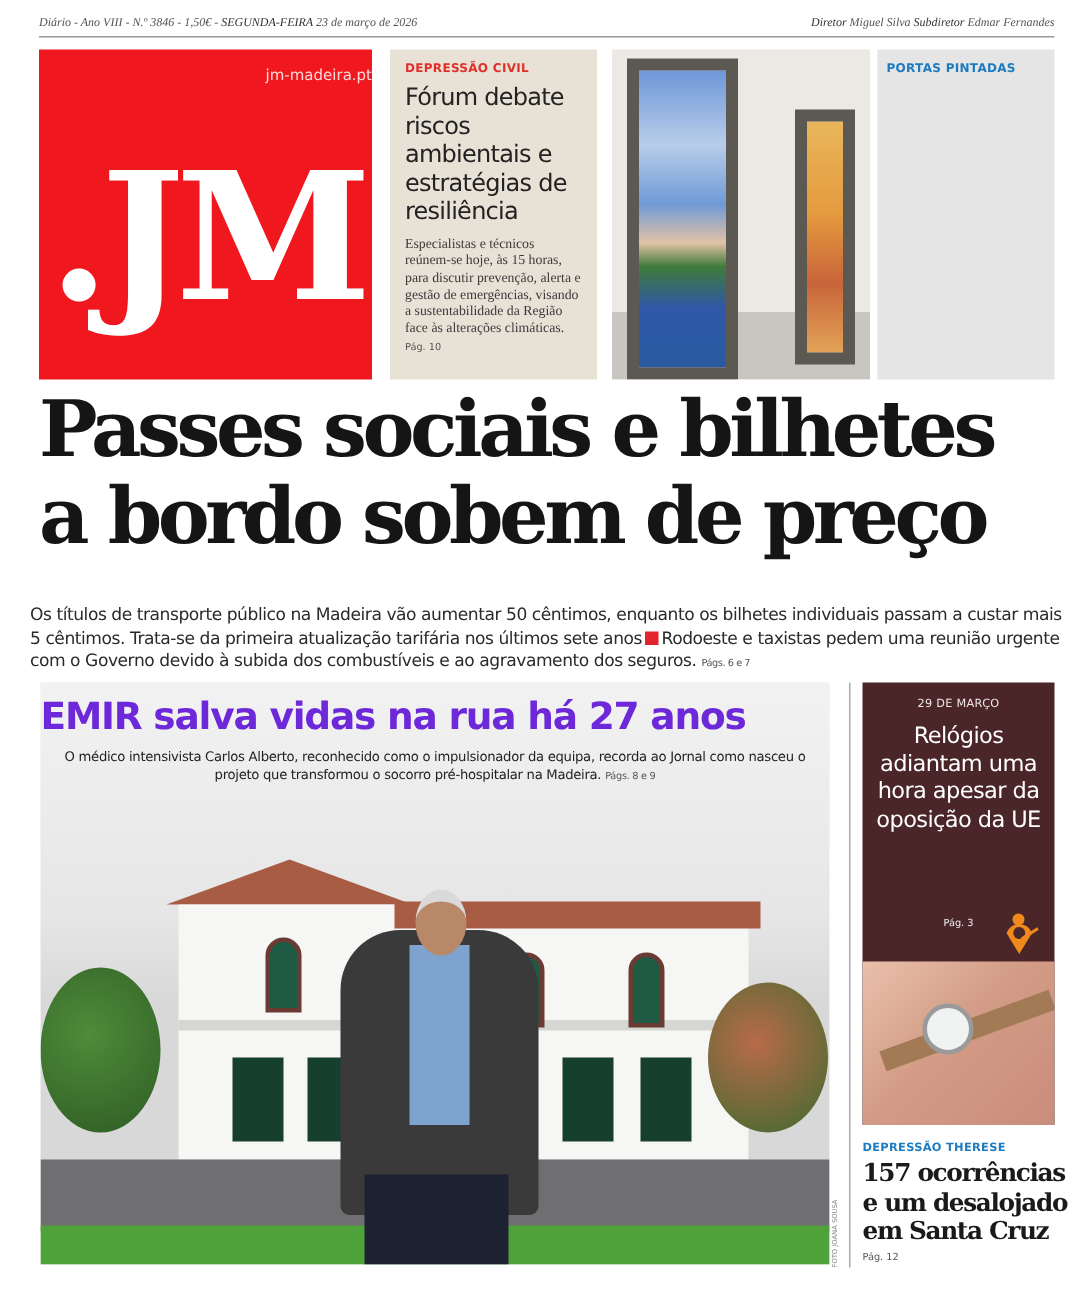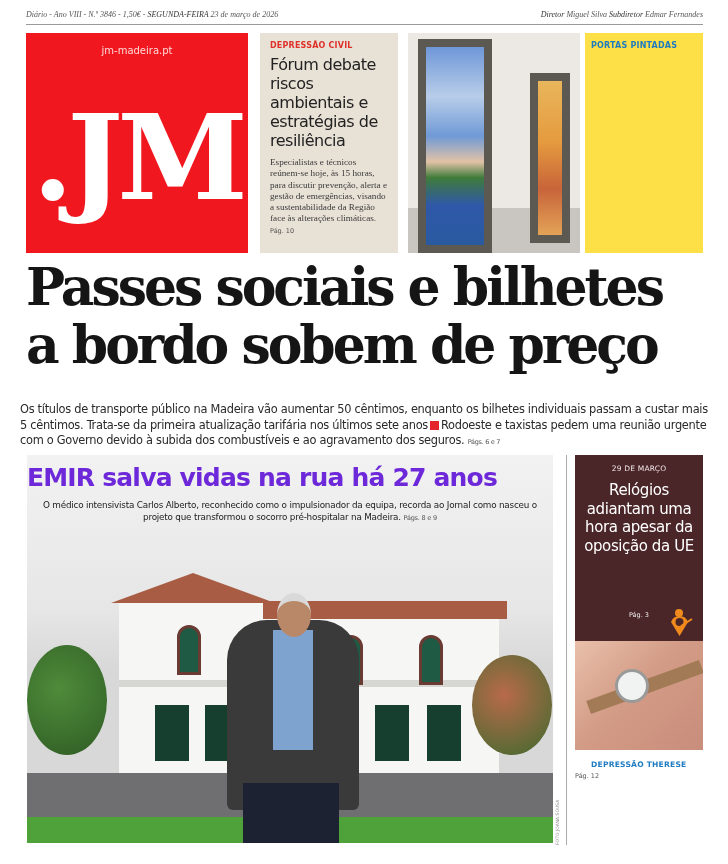--- a/index.html
+++ b/index.html
@@ -6,37 +6,37 @@
   html, body { width: 728px; height: 864px; background: #ffffff; overflow: hidden; }
   body { position: relative; font-family: "DejaVu Serif", serif; color: #1a1a1a; }
 
   .topbar { position: absolute; left: 26px; top: 10px; width: 677px; height: 14px; font-family: "Liberation Serif", serif; font-size: 8px; font-style: italic; color: #555; }
   .topbar .l { position: absolute; left: 0; top: 0; }
   .topbar .r { position: absolute; right: 0; top: 0; }
   .topbar b { font-weight: normal; color: #333; }
   .topline { position: absolute; left: 26px; top: 24px; width: 677px; height: 1px; background: #9a9a9a; }
 
   .logo { position: absolute; left: 26px; top: 33px; width: 222px; height: 220px; background: #f0181e; }
-  .logo .url { position: absolute; top: 12px; width: 100%; text-align: center; font-family: "DejaVu Sans", sans-serif; font-size: 10px; color: #ffd9d9; }
+  .logo .url { position: absolute; top: 12px; width: 100%; text-align: right; font-family: "DejaVu Sans", sans-serif; font-size: 10px; color: #ffd9d9; }
   .logo .mark { position: absolute; left: 0; top: 60px; width: 100%; text-align: center; font-family: "DejaVu Serif", serif; font-weight: bold; font-size: 118px; line-height: 130px; color: #ffffff; letter-spacing: -6px; }
 
   .box1 { position: absolute; left: 260px; top: 33px; width: 138px; height: 220px; background: #e8e1d6; padding: 8px 10px; }
   .kicker { font-family: "DejaVu Sans", sans-serif; font-weight: bold; font-size: 8px; letter-spacing: 0.2px; }
   .box1 .kicker { color: #e0302a; }
   .box1 h2 { font-family: "DejaVu Sans", sans-serif; font-size: 16px; line-height: 19px; font-weight: normal; color: #222; margin-top: 5px; letter-spacing: -0.5px; }
   .lead { font-family: "Liberation Serif", serif; font-size: 9.2px; line-height: 11.3px; color: #3a3a3a; margin-top: 7px; }
   .pg { font-family: "DejaVu Sans", sans-serif; font-size: 6.5px; color: #555; }
 
   .photo-doors { position: absolute; left: 408px; top: 33px; width: 172px; height: 220px; background: #ece9e4; overflow: hidden; }
   .door { position: absolute; border: 8px solid #5c5952; }
   .door.a { left: 10px; top: 6px; width: 74px; height: 214px; background: linear-gradient(180deg, #6e97d8 0%, #b8cde9 25%, #6f9ad6 45%, #e2c2a6 58%, #3f7b3a 66%, #2f58a8 80%, #295aa0 100%); }
   .door.b { left: 122px; top: 40px; width: 40px; height: 170px; background: linear-gradient(180deg, #e9b65b 0%, #e59a3e 40%, #c8643a 70%, #e3a357 100%); }
   .wall-low { position: absolute; left: 0; top: 175px; width: 172px; height: 45px; background: #c9c6c1; }
 
-  .box2 { position: absolute; left: 585px; top: 33px; width: 118px; height: 220px; background: #fde047; padding: 8px 6px; }
+  .box2 { position: absolute; left: 585px; top: 33px; width: 118px; height: 220px; background: #e5e5e5; padding: 8px 6px; }
   .box2 .kicker { color: #1e7bc0; }
   .box2 h2 { font-family: "DejaVu Sans", sans-serif; font-size: 16px; line-height: 19px; font-weight: normal; color: #222; margin-top: 5px; letter-spacing: -0.6px; }
 
   .headline { position: absolute; left: 26px; top: 258px; width: 680px; font-family: "DejaVu Serif", serif; font-weight: bold; font-size: 52px; line-height: 58px; letter-spacing: -3px; color: #151515; text-align: left; }
   .standfirst { position: absolute; left: 20px; top: 402px; width: 690px; font-family: "DejaVu Sans", sans-serif; font-size: 11.4px; line-height: 15.5px; color: #2a2a2a; text-align: left; letter-spacing: -0.3px; }
   .square { display: inline-block; width: 9px; height: 9px; background: #e4232a; vertical-align: -1px; margin: 0 2px; }
 
   .mainphoto { position: absolute; left: 27px; top: 455px; width: 526px; height: 388px; overflow: hidden; background: #ededed; }
   .mainphoto .sky { position: absolute; inset: 0; background: linear-gradient(180deg, #f2f2f2 0%, #e6e6e6 40%, #d8d8d8 55%); }
   .mainphoto h1 { position: absolute; left: 0; top: 8px; width: 100%; font-family: "DejaVu Sans", sans-serif; font-weight: bold; font-size: 25px; letter-spacing: -0.8px; color: #6d28d9; }
@@ -61,21 +61,21 @@
   .side { position: absolute; left: 575px; top: 455px; width: 128px; height: 295px; background: #4b2629; overflow: hidden; }
   .side .date { position: absolute; top: 9px; width: 100%; text-align: center; font-family: "DejaVu Sans", sans-serif; font-size: 7.5px; color: #f0e6e6; letter-spacing: 0.2px; }
   .side h2 { position: absolute; top: 26px; left: 0; width: 100%; text-align: center; font-family: "DejaVu Sans", sans-serif; font-weight: normal; font-size: 15px; line-height: 18.5px; color: #ffffff; letter-spacing: -0.4px; }
   .side .pg2 { position: absolute; top: 156px; width: 100%; text-align: center; font-family: "DejaVu Sans", sans-serif; font-size: 6.5px; color: #eee; }
   .side .badge { position: absolute; left: 92px; top: 153px; width: 26px; height: 30px; }
   .side .watch-photo { position: absolute; left: 0; top: 186px; width: 128px; height: 109px; background: linear-gradient(135deg, #e9c0ab 0%, #d39c86 45%, #c98d7b 100%); }
   .strap { position: absolute; left: 10px; top: 225px; width: 120px; height: 14px; background: #a27a56; transform: rotate(-20deg); }
   .watchface { position: absolute; left: 40px; top: 214px; width: 34px; height: 34px; border-radius: 50%; background: #f1f2f2; border: 3px solid #9a9a9a; }
 
   .box3 { position: absolute; left: 575px; top: 760px; width: 140px; }
-  .box3 .kicker { color: #1e7bc0; font-size: 7.6px; margin-left: 16px; }
+  .box3 .kicker { color: #1e7bc0; font-size: 7.6px; }
   .box3 h2 { font-family: "DejaVu Serif", serif; font-weight: bold; font-size: 16.5px; line-height: 19.5px; color: #1a1a1a; margin-top: 3px; letter-spacing: -0.9px; }
   .box3 .pg { display: block; margin-top: 3px; }
 </style>
 </head>
 <body>
 
 <div class="topbar">
   <span class="l">
     <span>Diário - Ano VIII - N.º 3846 - 1,50€ -</span>
     <b>SEGUNDA-FEIRA</b>
@@ -156,14 +156,15 @@
     <circle cx="12.5" cy="14" r="4" fill="#4b2629"></circle>
     <line x1="14" y1="18" x2="25" y2="11" stroke="#f08a1c" stroke-width="2"></line>
   </svg>
   <div class="watch-photo"></div>
   <div class="strap"></div>
   <div class="watchface"></div>
 </div>
 
 <div class="box3">
   <div class="kicker">DEPRESSÃO THERESE</div>
+  <h2>157 ocorrências e um desalojado em Santa Cruz</h2>
   <span class="pg">Pág. 12</span>
 </div>
 
 </body></html>

